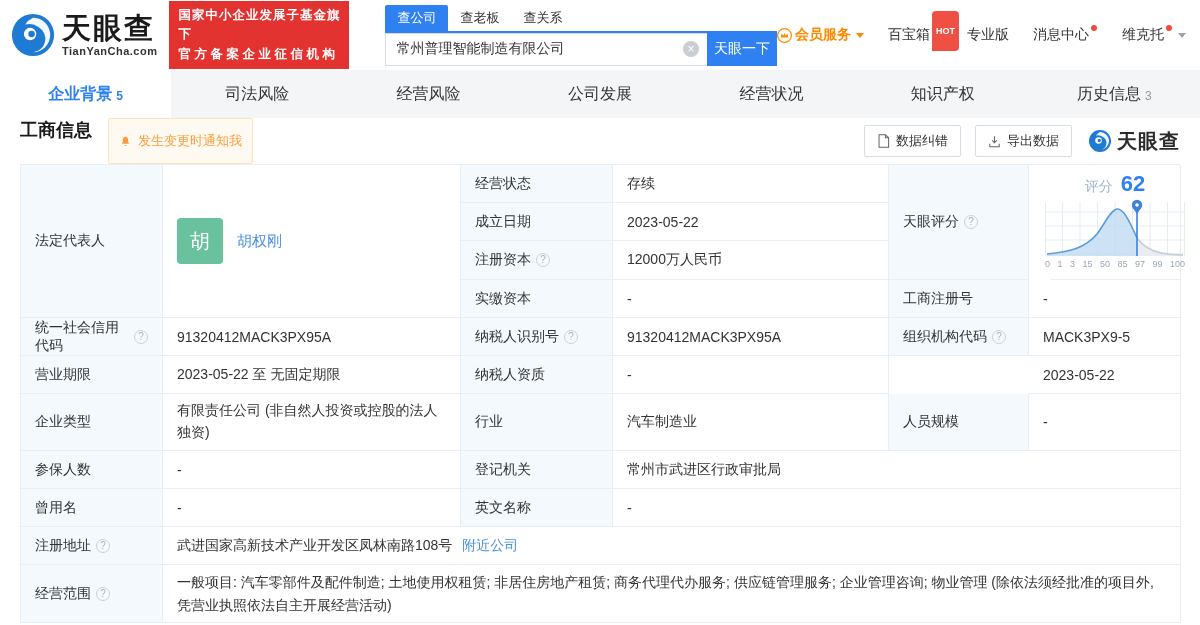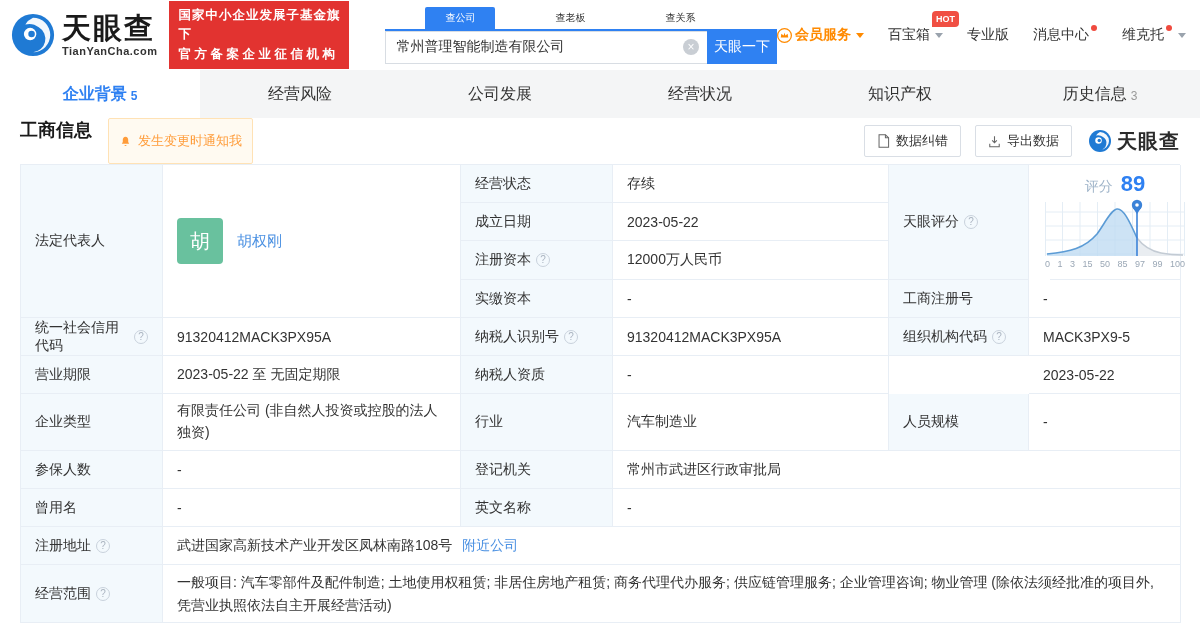--- a/index.html
+++ b/index.html
@@ -13,42 +13,42 @@
   .logo-wrap { display:flex; align-items:center; gap:6px; cursor:pointer; }
   .logo-icon { width:46px; height:46px; }
   .brand-col { display:flex; flex-direction:column; line-height:1; }
   .brand-name { font-size:29px; font-weight:800; color:#1a1a1a; letter-spacing:2px; }
   .brand-domain { font-size:11px; font-weight:700; color:#333; margin-top:3px; letter-spacing:.5px; }
   .gov-badge { margin-left:12px; background:#e23330; color:#fff; padding:5px 9px; line-height:1.55; }
   .gov-badge .l1 { font-size:12.5px; font-weight:700; letter-spacing:1px; }
   .gov-badge .l2 { font-size:12.5px; font-weight:700; letter-spacing:3.5px; }
   .search-area { margin-left:36px; width:424px; }
   .search-tabs { display:flex; align-items:flex-end; border-bottom:2px solid #2f81f2; }
-  .stab { font-size:10px; padding:4px 20px; color:#333; cursor:pointer;margin-left:40px; }
+  .stab { font-size:13px; padding:4px 12px; color:#333; cursor:pointer; }
   .stab.active { background:#2f81f2; color:#fff; border-radius:2px 2px 0 0; }
   .search-box { display:flex; height:33px; }
   .search-input-wrap { flex:1; position:relative; }
   .search-input {
     width:100%; height:33px; border:1px solid #d8dde3; border-right:none;
     padding:0 30px 0 10px; font-size:14px; color:#333; outline:none;
     font-family:"Liberation Sans","DejaVu Sans",sans-serif;
   }
   .clear-icon { position:absolute; right:8px; top:8px; width:16px; height:16px;
     background:#c9ced4; border-radius:50%; color:#fff; font-size:12px; line-height:16px;
     text-align:center; cursor:pointer; }
   .search-btn { width:70px; background:#2f81f2; color:#fff; border:none; font-size:14px;
     cursor:pointer; font-family:inherit; }
   .top-menu { margin-left:auto; display:flex; align-items:center; gap:24px; font-size:14px; white-space:nowrap; }
   .menu-item { display:flex; align-items:center; gap:3px; cursor:pointer; color:#333; position:relative; }
   .menu-item.member { color:#ff8a00; font-weight:700; }
   .caret { width:0; height:0; border-left:4px solid transparent; border-right:4px solid transparent;
     border-top:5px solid #9aa3ad; margin-left:2px; display:inline-block; }
   .member .caret { border-top-color:#ff8a00; }
   .hot-badge { position:absolute; top:-15px; right:-16px; background:#f04f43; color:#fff;
-    font-size:9px; font-weight:700; padding:3px 4px; border-radius:4px 4px 4px 0; }
+    font-size:9px; font-weight:700; padding:15px 4px; border-radius:4px 4px 4px 0; }
   .red-dot { width:6px; height:6px; background:#f04a3e; border-radius:50%; display:inline-block;
     position:relative; top:-7px; left:-1px; }
   
   .tabbar { height:48px; background:#f4f5f6; display:flex; }
   .ptab { flex:1; display:flex; align-items:center; justify-content:center; gap:4px;
     font-size:16px; color:#333; cursor:pointer; }
   .ptab.active { background:#fff; color:#2f81f2; font-weight:700; }
   .cnt { font-size:12px; position:relative; top:2px; color:#999; }
   .ptab.active .cnt { color:#2f81f2; }
   
@@ -154,20 +154,23 @@
     </div>
   </div>
 </div>
 
 <div class="tabbar">
   <div class="ptab active">
     <span>企业背景</span>
     <span class="cnt">5</span>
   </div>
   <div class="ptab">
+    <span>司法风险</span>
+  </div>
+  <div class="ptab">
     <span>经营风险</span>
   </div>
   <div class="ptab">
     <span>公司发展</span>
   </div>
   <div class="ptab">
     <span>经营状况</span>
   </div>
   <div class="ptab">
     <span>知识产权</span>
@@ -250,21 +253,21 @@
       <span>-</span>
     </div>
 
   <div class="cell lbl c5 span-r13">
     <span>天眼评分</span>
     <span class="qmark">?</span>
   </div>
   <div class="cell c6 span-r13 score-cell">
     <div class="score-line">
       <span class="score-word">评分</span>
-      <span class="score-num">89</span>
+      <span class="score-num">62</span>
     </div>
     <svg width="140" height="60" viewBox="0 0 140 60">
       <g stroke="#e4edf5" stroke-width="1">
         <line x1="0" y1="14" x2="140" y2="14"></line>
           <line x1="0" y1="28" x2="140" y2="28"></line>
         <line x1="0" y1="42" x2="140" y2="42"></line>
           <line x1="0" y1="56" x2="140" y2="56"></line>
         <line x1="0.5" y1="4" x2="0.5" y2="58"></line>
           <line x1="17.5" y1="4" x2="17.5" y2="58"></line>
         <line x1="35" y1="4" x2="35" y2="58"></line>

